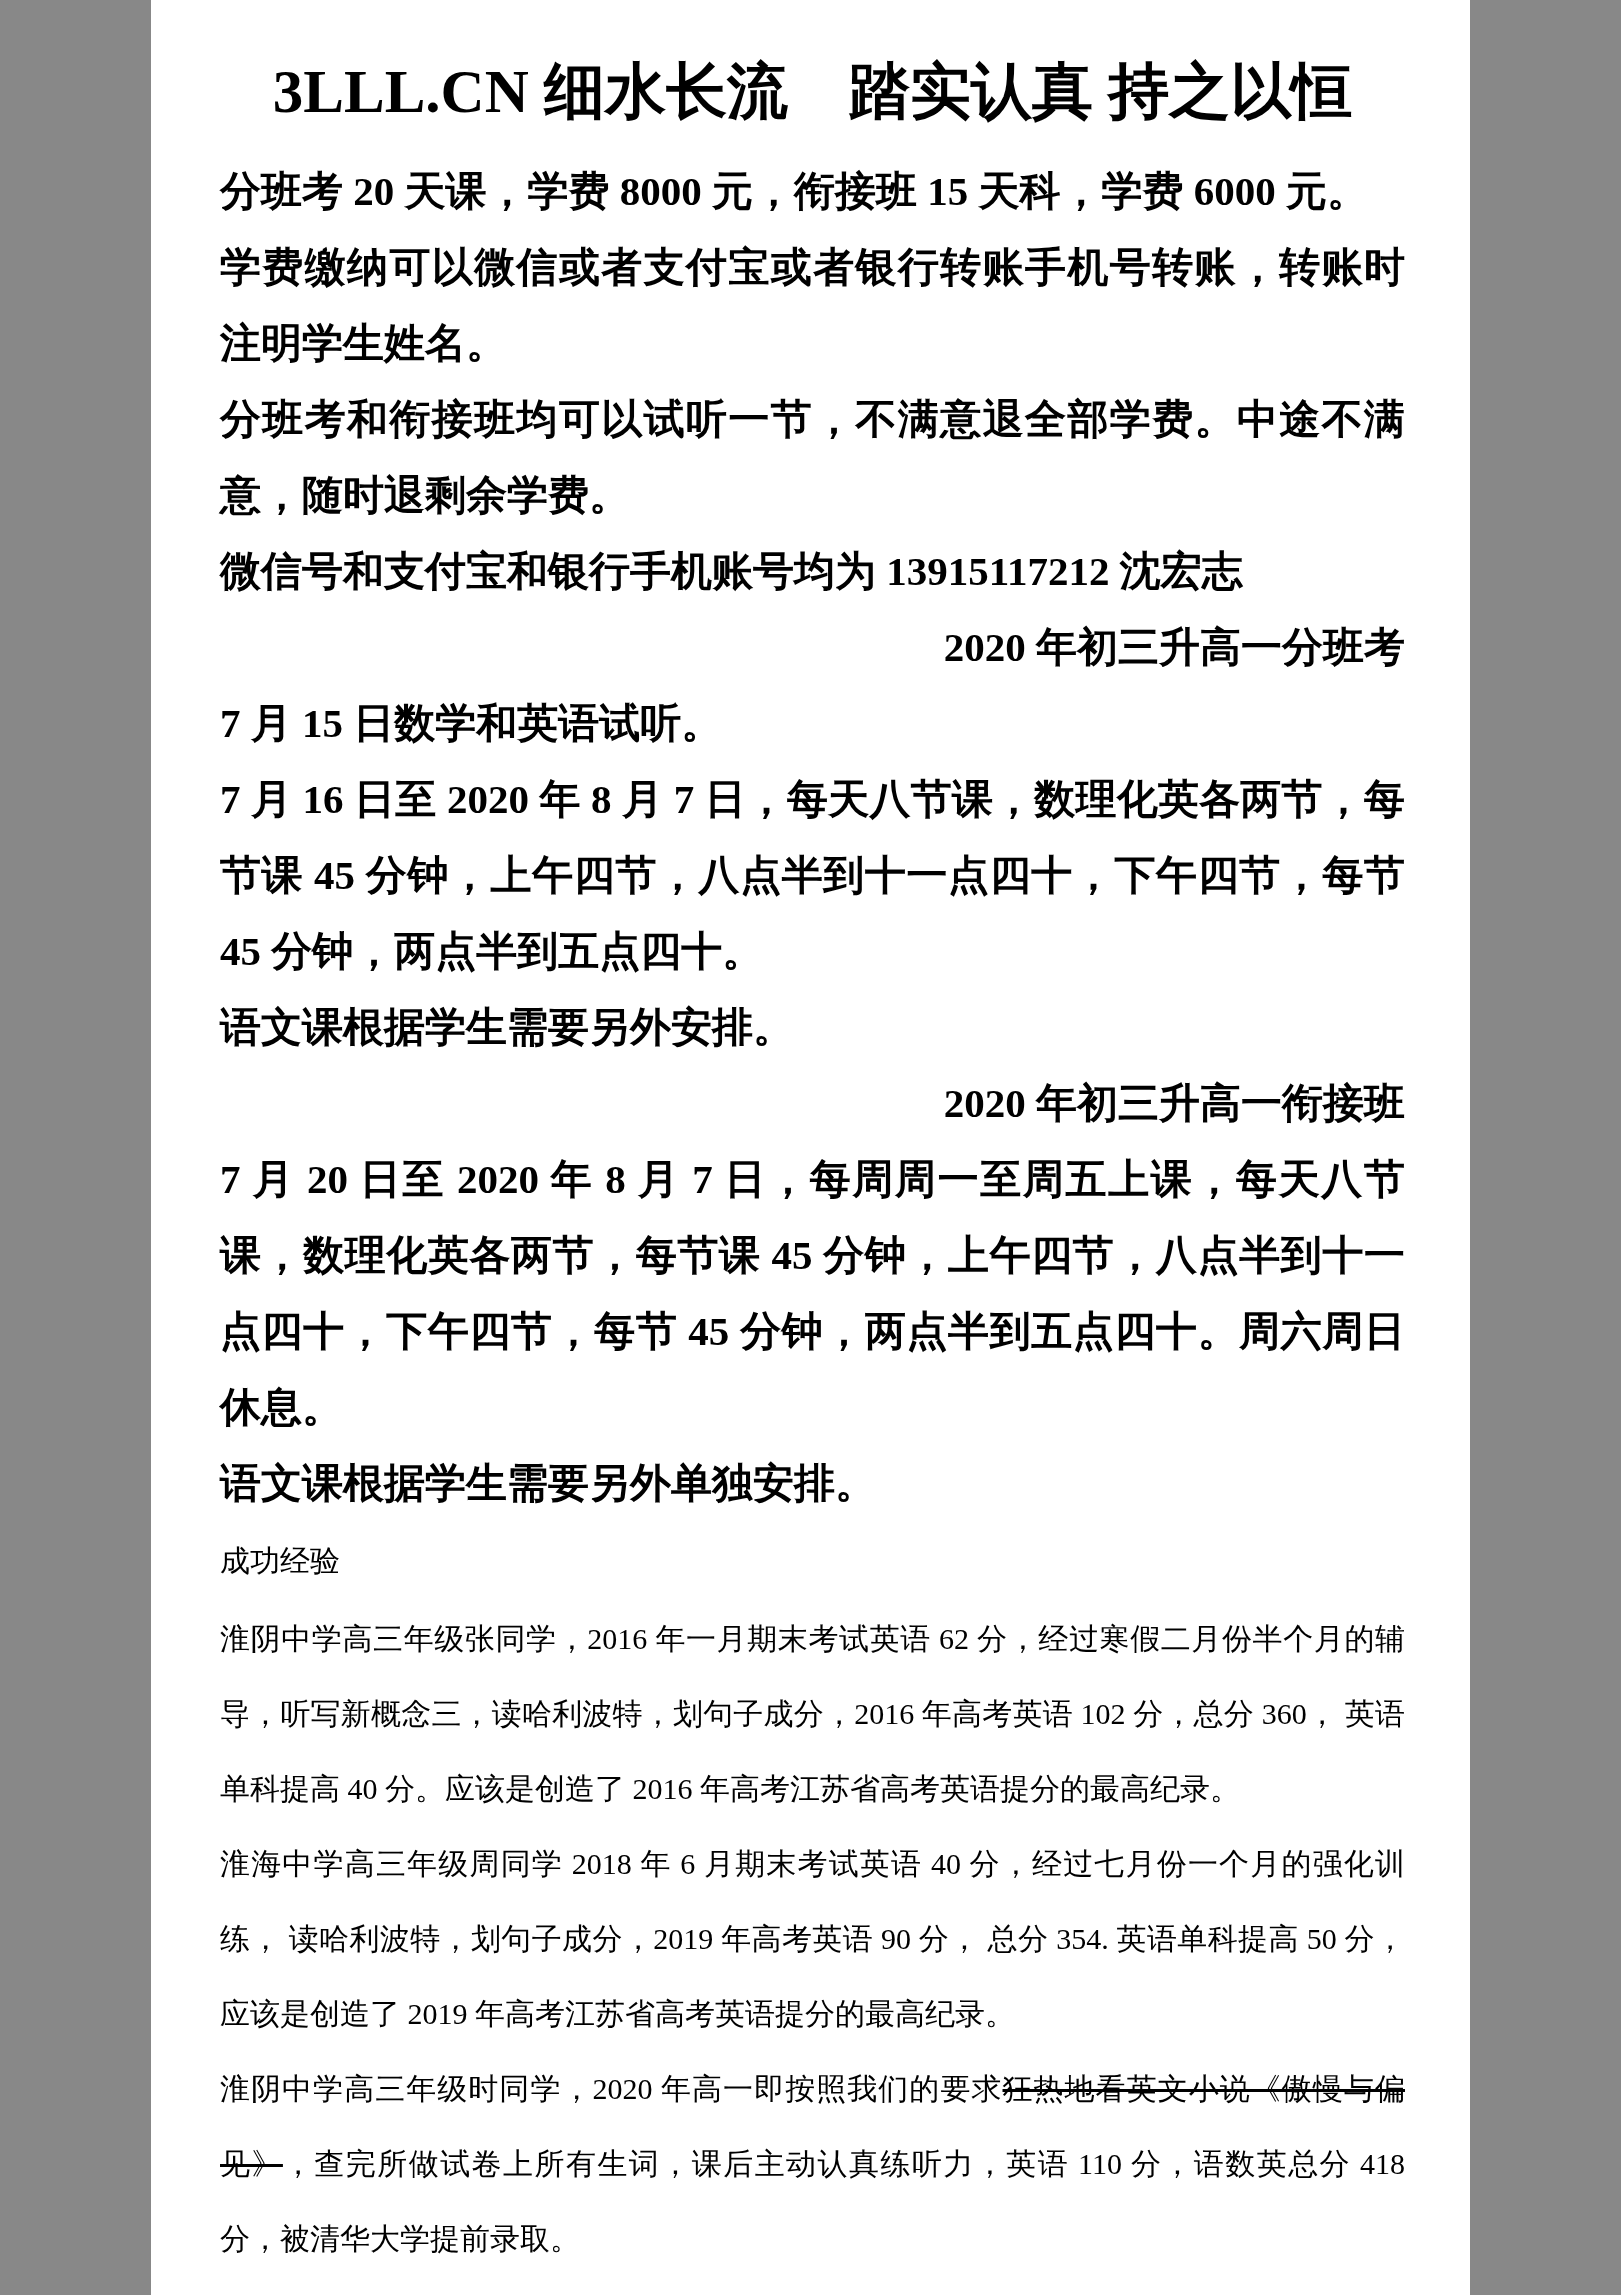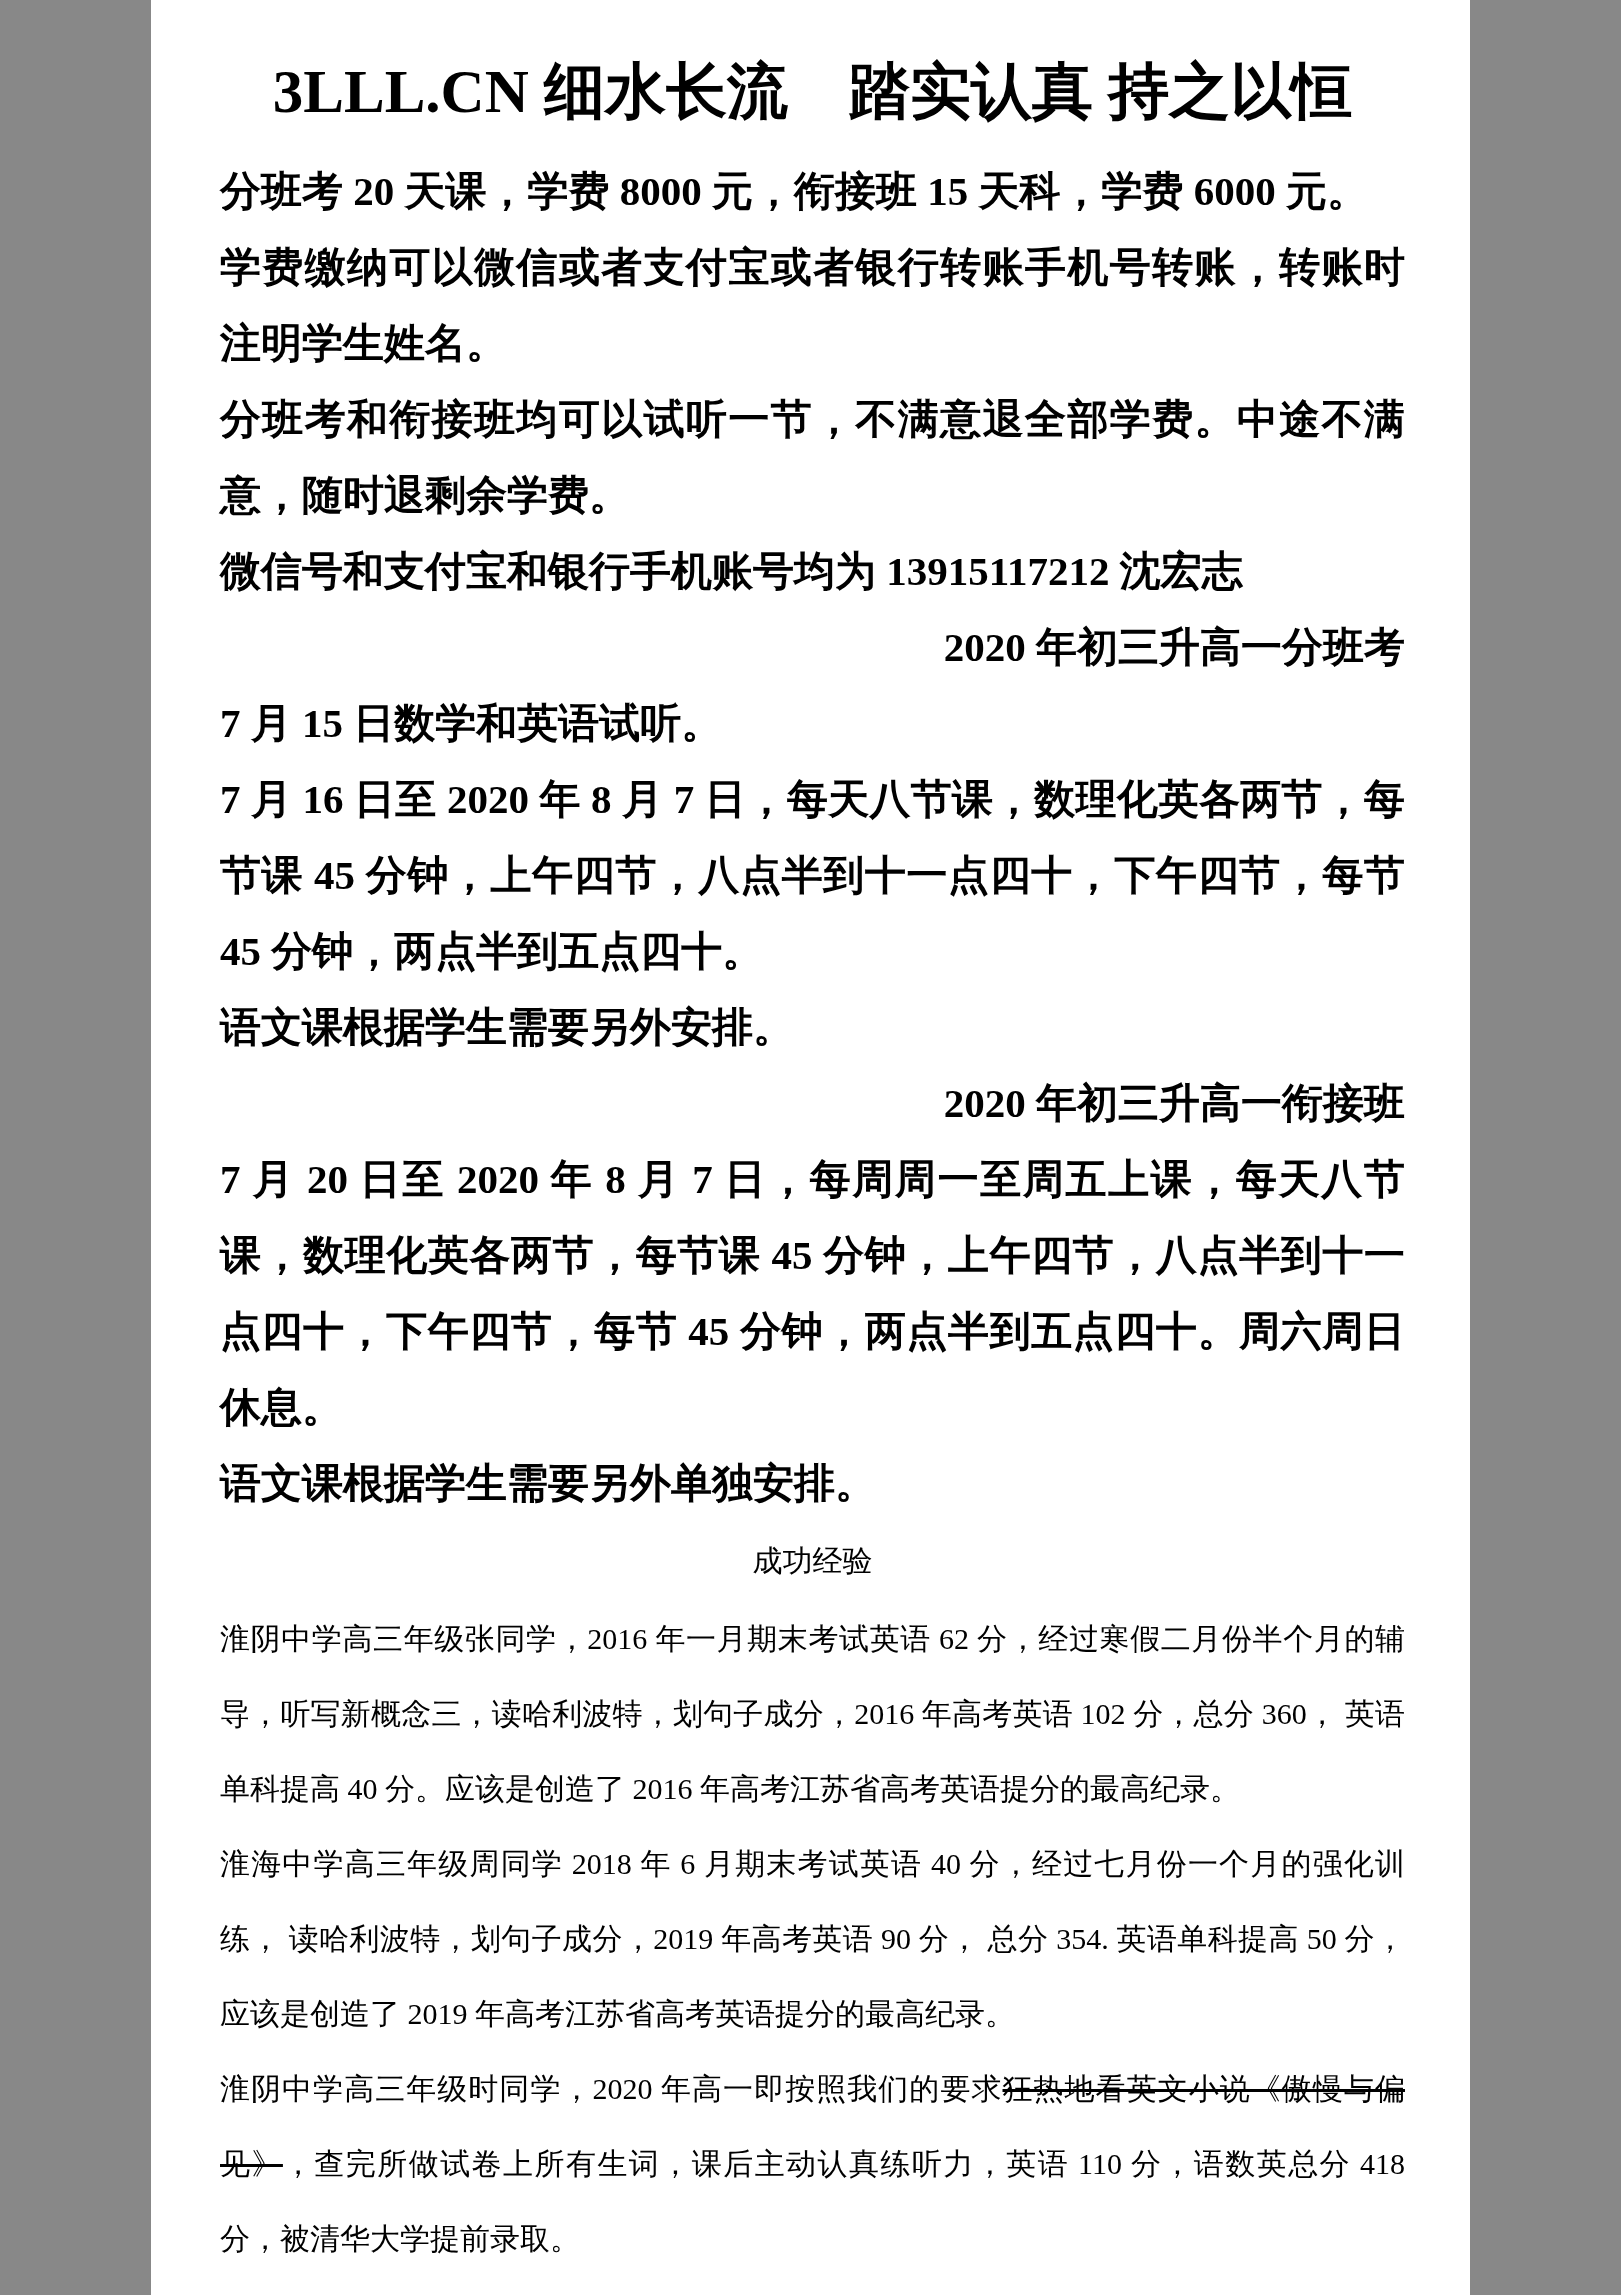--- a/index.html
+++ b/index.html
@@ -33,21 +33,20 @@
   .heading-center {
     font-size: 41px;
     font-weight: bold;
     line-height: 76px;
     text-align: right;
   }
   .success-heading {
     font-size: 30px;
     font-weight: normal;
     line-height: 80px;
-    text-align: center;
   }
   .small-par {
     font-size: 30px;
     font-weight: normal;
     line-height: 75px;
     text-align: justify;
   }
   .strike { text-decoration: line-through; margin-top: 40px; }
 </style>
 </head>

